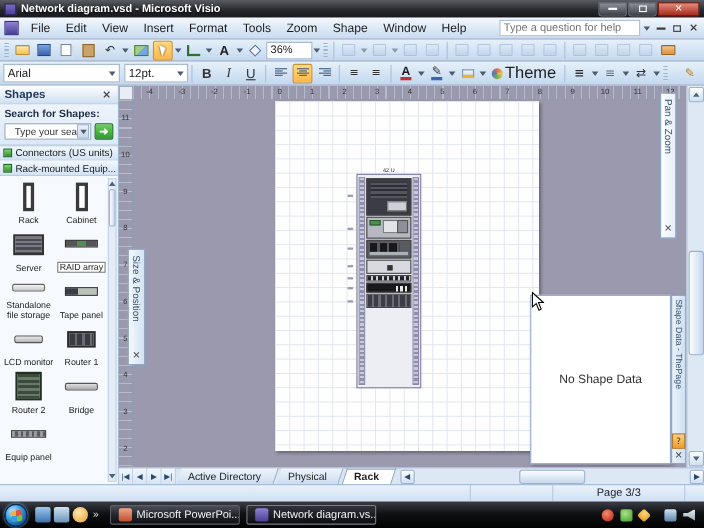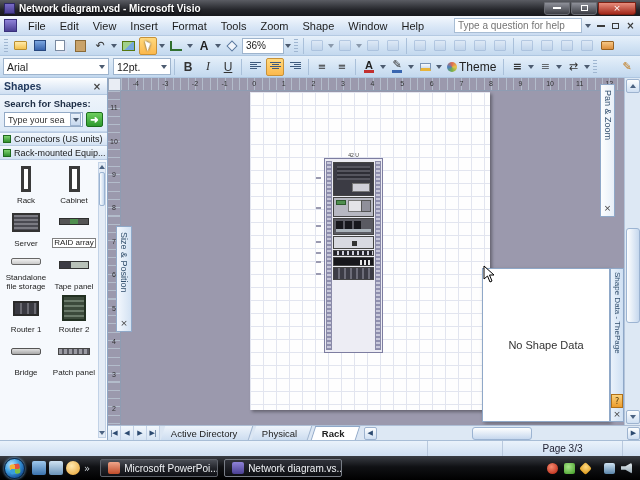--- a/index.html
+++ b/index.html
@@ -51,31 +51,31 @@
   .gbox { width:12px; height:11px; background:linear-gradient(#dfe9f5,#b9cde6); border:1px solid #93add0; border-radius:1px; }
   .combo { height:17px; background:#fff; border:1px solid #9eb4cd; display:flex; align-items:center; font-size:10.5px; color:#222; padding:0 3px; justify-content:space-between; }
   .fmt-bold { font-weight:bold; font-size:12px; }
   .fmt-italic { font-style:italic; font-family:"Liberation Serif", serif; font-size:12px; }
   .fmt-under { text-decoration:underline; font-size:12px; }
   .align-lines { width:11px; height:9px; }
   .align-lines div { height:1px; background:#3d5a7e; margin-bottom:1px; }
   .fontcolor { font-size:11px; font-weight:bold; line-height:9px; border-bottom:3px solid #c23030; padding:0 1px; color:#222; }
   .linecolor { font-size:11px; line-height:10px; border-bottom:3px solid #3a66b0; color:#333; }
   .fillcolor { width:11px; height:8px; background:linear-gradient(#f7f9fc,#cfdef0); border:1px solid #7b94b5; border-bottom:3px solid #e8b43a; }
-  .theme-btn { display:flex; align-items:center; gap:2px; font-size:12px; color:#222; padding:0 3px; }
+  .theme-btn { display:flex; align-items:center; gap:2px; font-size:15px; color:#222; padding:0 3px; }
   .theme-ico { width:10px; height:10px; border-radius:50%; background:conic-gradient(#e06a4f,#e8c24a,#74b04a,#4a7fc0,#e06a4f); }
 
   
   .shapes-panel { position:absolute; left:0; top:78px; width:108px; height:362px; background:#f3f7fc; border-right:1px solid #8fa8c6; display:flex; flex-direction:column; }
   .sp-header { height:17px; background:linear-gradient(#fdfeff,#cfdff2); border-bottom:1px solid #b3c8e0; display:flex; align-items:center; padding:0 4px; font-size:10.5px; font-weight:bold; color:#223a5e; }
   .sp-close { margin-left:auto; font-size:10px; color:#444; width:12px; text-align:center; }
   .sp-search { padding:3px 4px 4px; border-bottom:1px solid #c5d6ea; background:linear-gradient(#eef4fb,#dcE9f7); }
   .sp-search-label { font-size:9.5px; font-weight:bold; color:#1c2c44; margin-bottom:3px; }
   .sp-search-row { display:flex; align-items:center; gap:3px; }
-  .sp-combo { flex:1; height:15px; background:#fff; border:1px solid #93aac6; font-size:9px; color:#333; display:flex; align-items:center; justify-content:space-between; padding:0 1px 0 3px; }
+  .sp-combo { flex:1; height:15px; background:#fff; border:1px solid #93aac6; font-size:9px; color:#333; display:flex; align-items:center; justify-content:flex-end; padding:0 1px 0 3px; }
   .sp-combo .dbtn { width:11px; height:13px; background:linear-gradient(#eaf1fa,#c6d8ee); border:1px solid #9db3cf; display:flex; align-items:center; justify-content:center; }
   .sp-go { width:17px; height:15px; background:linear-gradient(#6fcf5f,#2d9a2d); border:1px solid #1c6e1c; border-radius:2px; color:#fff; font-size:10px; display:flex; align-items:center; justify-content:center; font-weight:bold; }
   .stencil-bar { height:14px; display:flex; align-items:center; gap:3px; background:linear-gradient(#f3f8fd,#d3e2f3); border:1px solid #b9cbe2; border-left:none; border-right:none; font-size:9px; color:#1a1a1a; padding:0 3px; white-space:nowrap; overflow:hidden; }
   .stencil-ico { width:8px; height:8px; background:linear-gradient(#7fd36f,#2f8f2f); border:1px solid #1f6a1f; flex:none; }
   .sp-shapes { flex:1; position:relative; background:#f6f9fd; }
   .shape-grid { position:absolute; left:2px; top:2px; right:9px; bottom:0; display:grid; grid-template-columns:1fr 1fr; grid-auto-rows:43px; justify-items:center; }
   .shape-cell { display:flex; flex-direction:column; align-items:center; justify-content:flex-end; width:100%; }
   .shape-cell .icowrap { flex:1; display:flex; align-items:center; justify-content:center; }
   .shape-label { font-size:8px; color:#222; text-align:center; line-height:1.05; }
   .shape-label.selected { border:1px solid #808080; background:#fff; padding:0 1px; }
@@ -467,41 +467,47 @@
             <span class="shape-label">Standalone file storage</span>
           </div>
         <div class="shape-cell">
             <div class="icowrap">
               <span class="ms-tape"></span>
             </div>
             <span class="shape-label">Tape panel</span>
           </div>
         <div class="shape-cell">
             <div class="icowrap">
+              <span class="ms-lcd"></span>
+            </div>
+            <span class="shape-label">LCD monitor</span>
+          </div>
+        <div class="shape-cell">
+            <div class="icowrap">
               <span class="ms-router1"></span>
             </div>
             <span class="shape-label">Router 1</span>
           </div>
         <div class="shape-cell">
             <div class="icowrap">
               <span class="ms-router2"></span>
             </div>
             <span class="shape-label">Router 2</span>
           </div>
         <div class="shape-cell">
             <div class="icowrap">
               <span class="ms-bridge"></span>
             </div>
             <span class="shape-label">Bridge</span>
           </div>
         <div class="shape-cell">
             <div class="icowrap">
               <span class="ms-patch"></span>
             </div>
-            <span class="shape-label">Patch panel</span>
+            <span class="shape-label">Equip panel</span>
           </div>
       </div>
       <div class="sp-scroll">
         <div class="sarrow" style="top:0">
             <div class="tri-up-s"></div>
           </div>
         <div class="sp-thumb"></div>
         <div class="sarrow" style="bottom:0">
             <div class="tri-down-s"></div>
           </div>

